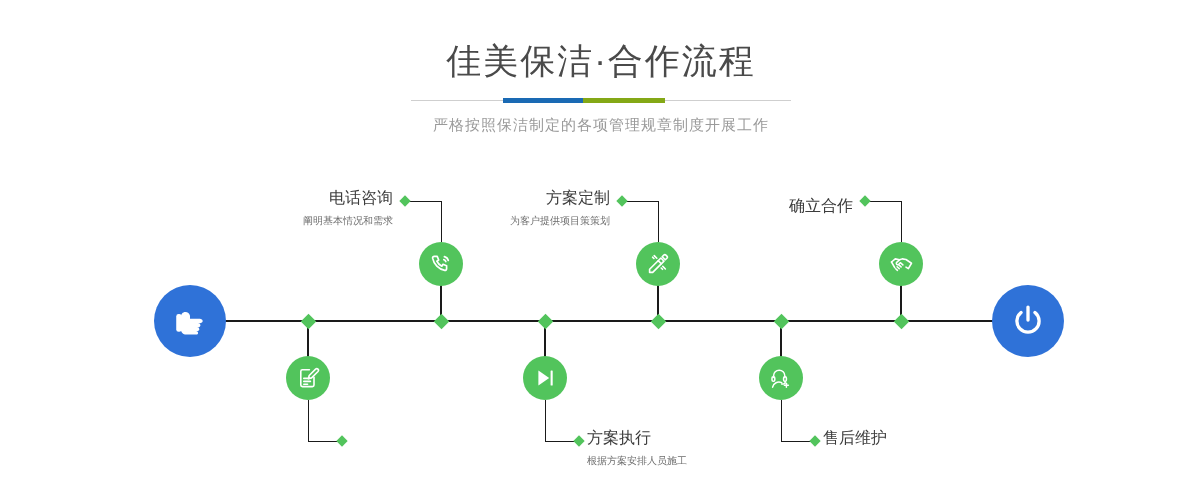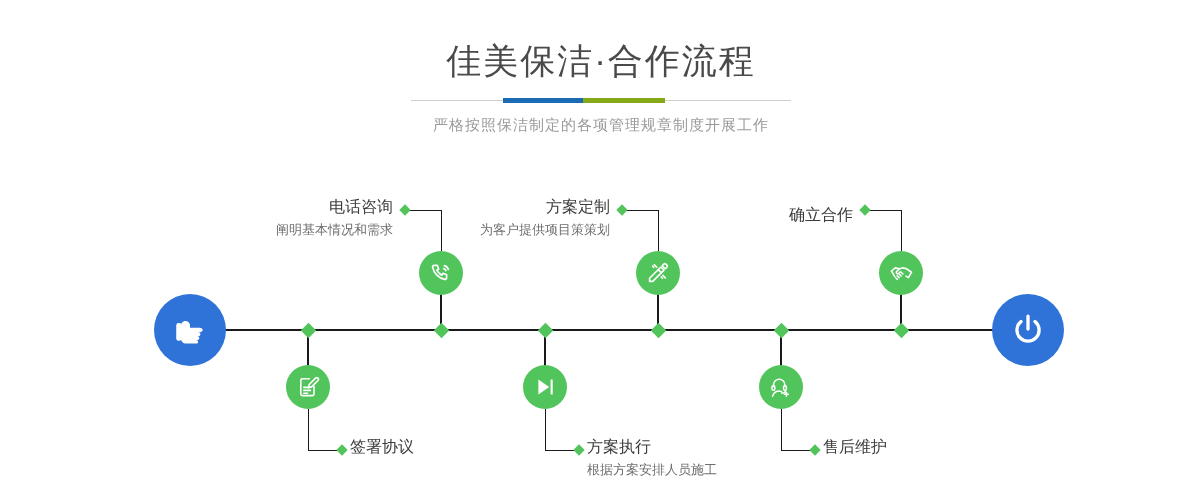--- a/index.html
+++ b/index.html
@@ -60,21 +60,21 @@
     font-size: 15px;
     color: #9a9a9a;
     letter-spacing: 1px;
     line-height: 20px;
   }
 
   
   #timeline {
     position: absolute;
     left: 0;
-    top: 9px;
+    top: 0;
     width: 1202px;
     height: 484px;
   }
 
   .axis-line {
     position: absolute;
     left: 222px;
     top: 320px;
     width: 778px;
     height: 2px;
@@ -162,21 +162,21 @@
     white-space: nowrap;
     z-index: 5;
   }
   .node-label .title {
     font-size: 16px;
     color: #3c3c3c;
     line-height: 22px;
     display: block;
   }
   .node-label .desc {
-    font-size: 13px;
+    font-size: 10px;
     color: #6d6d6d;
     line-height: 20px;
     display: block;
     margin-top: 2px;
   }
   .label-top  { text-align: right; }
   .label-bot  { text-align: left; }
 
   .svg-icon { display: block; }
 </style>
@@ -242,21 +242,20 @@
         <line x1="7.8" y1="15.4" x2="14.4" y2="15.4"></line>
         <line x1="7.8" y1="18.2" x2="11.6" y2="18.2"></line>
         <path d="M19.6 3.1a1.7 1.7 0 0 1 2.4 2.4l-6.4 6.4-3.2.8.8-3.2z"></path>
       </svg>
     </div>
     <div class="axis-diamond" style="left:308px; top:321px;"></div>
     <div class="elbow-v" style="left:308px; top:400px; height:42px;"></div>
     <div class="elbow-h" style="left:308px; top:441px; width:33px;"></div>
     <div class="label-diamond" style="left:338px; top:441px;"></div>
     <div class="node-label label-bot" style="left:350px; top:427px;">
-      <span class="title">签署协议</span>
     </div>
   </div>
 
   <div class="node">
     <div class="stem" style="left:658px; top:264px; height:58px;"></div>
     <div class="node-icon" style="left:658px; top:242px;">
       <svg class="svg-icon" width="24" height="24" viewBox="0 0 24 24" fill="none" stroke="#ffffff" stroke-width="1.6" stroke-linecap="round" stroke-linejoin="round">
         <path d="M3.6 17.3 14.9 6l3.1 3.1L6.7 20.4H3.6z"></path>
         <path d="M16.2 4.7l1.6-1.6a1.5 1.5 0 0 1 2.1 0l1 1a1.5 1.5 0 0 1 0 2.1l-1.6 1.6z"></path>
         <line x1="12.2" y1="8.6" x2="15.3" y2="11.7"></line>

